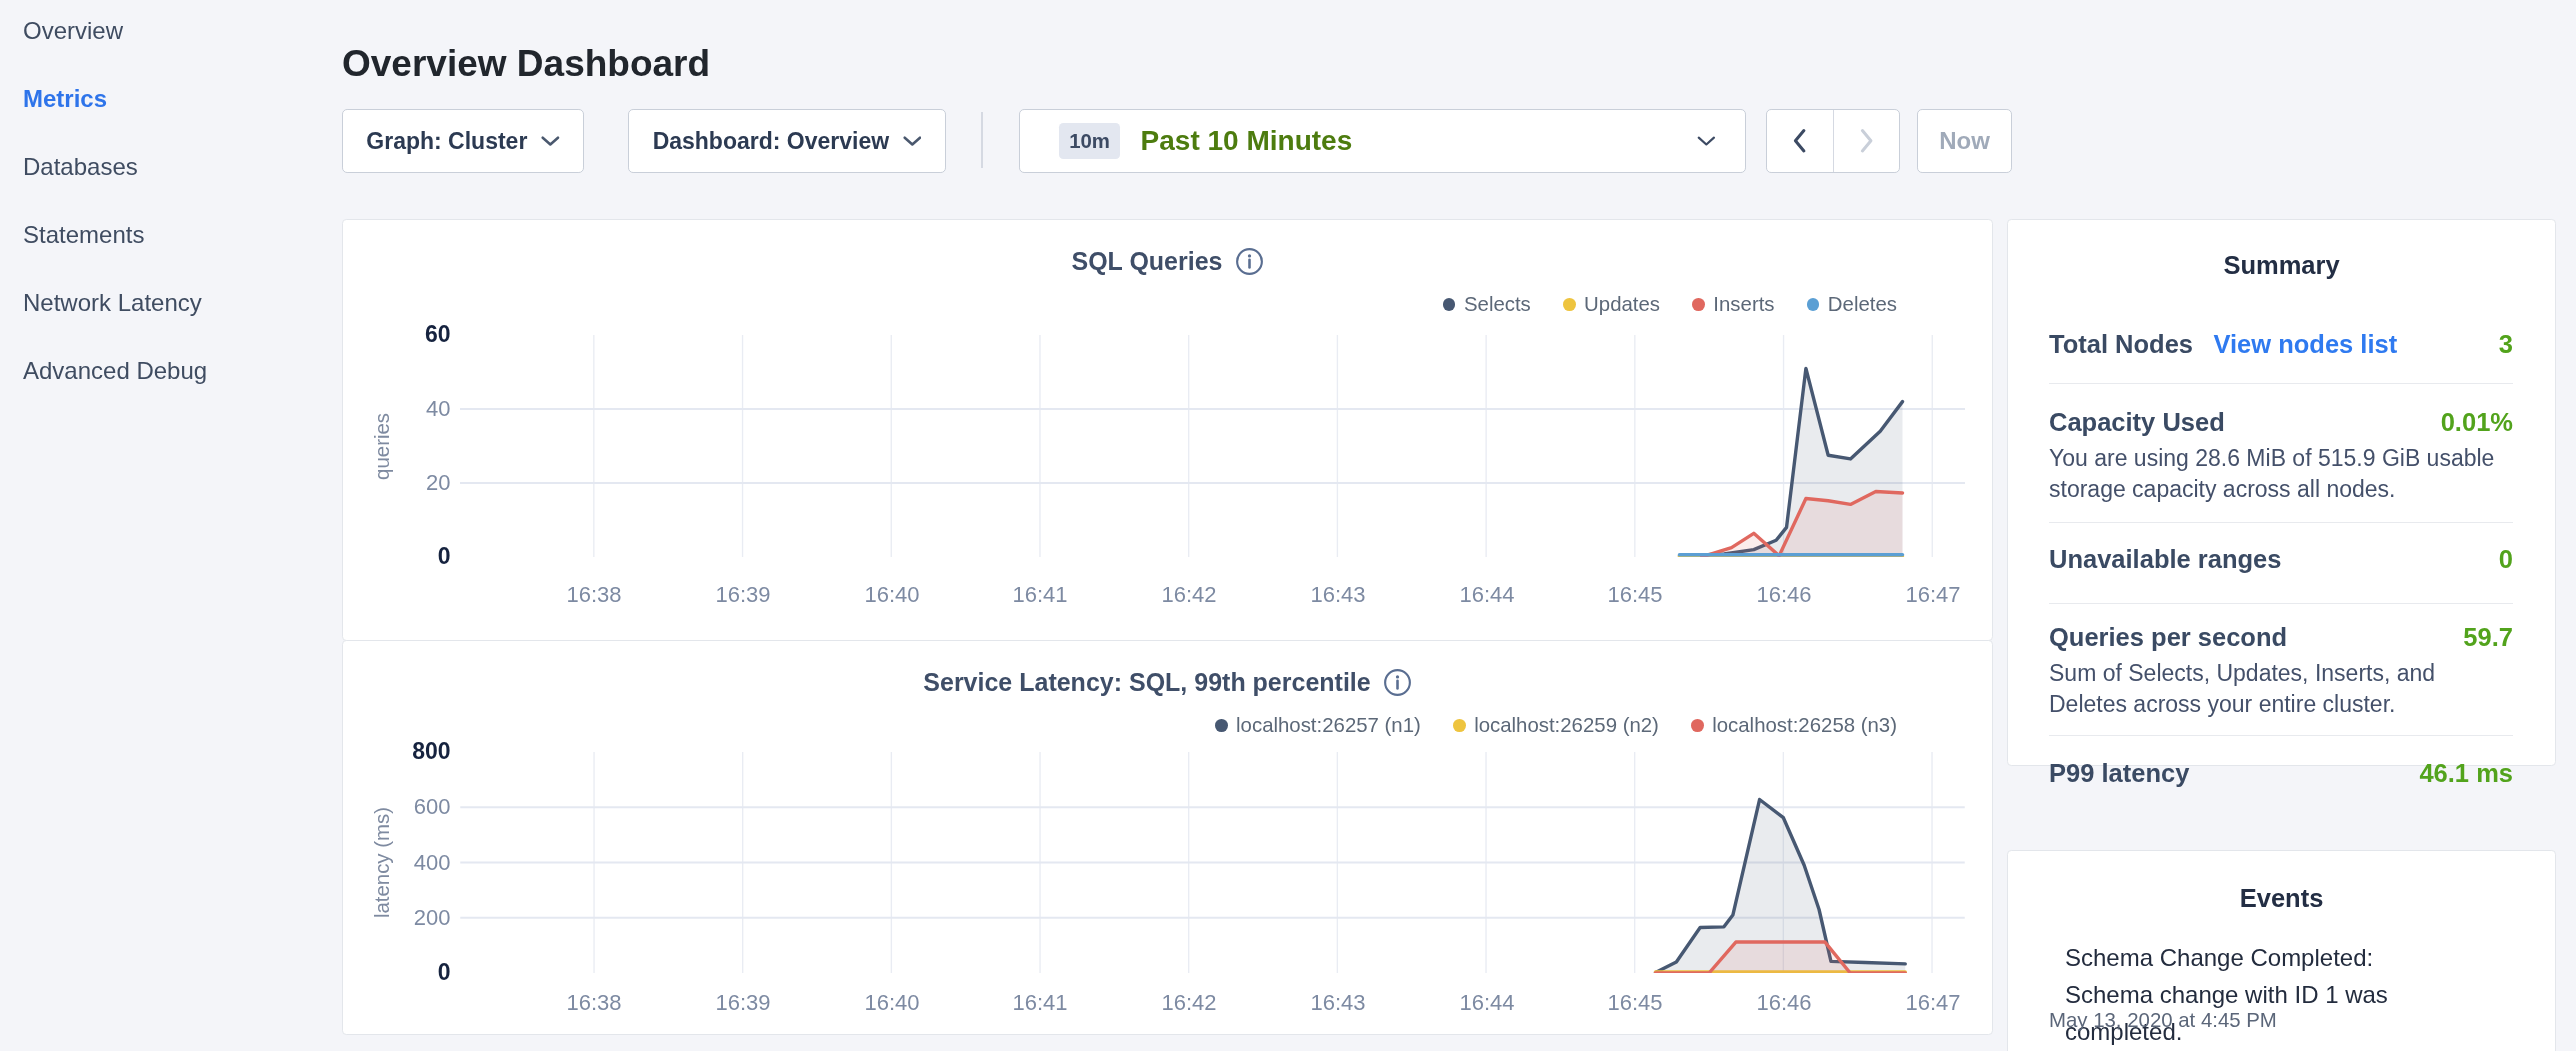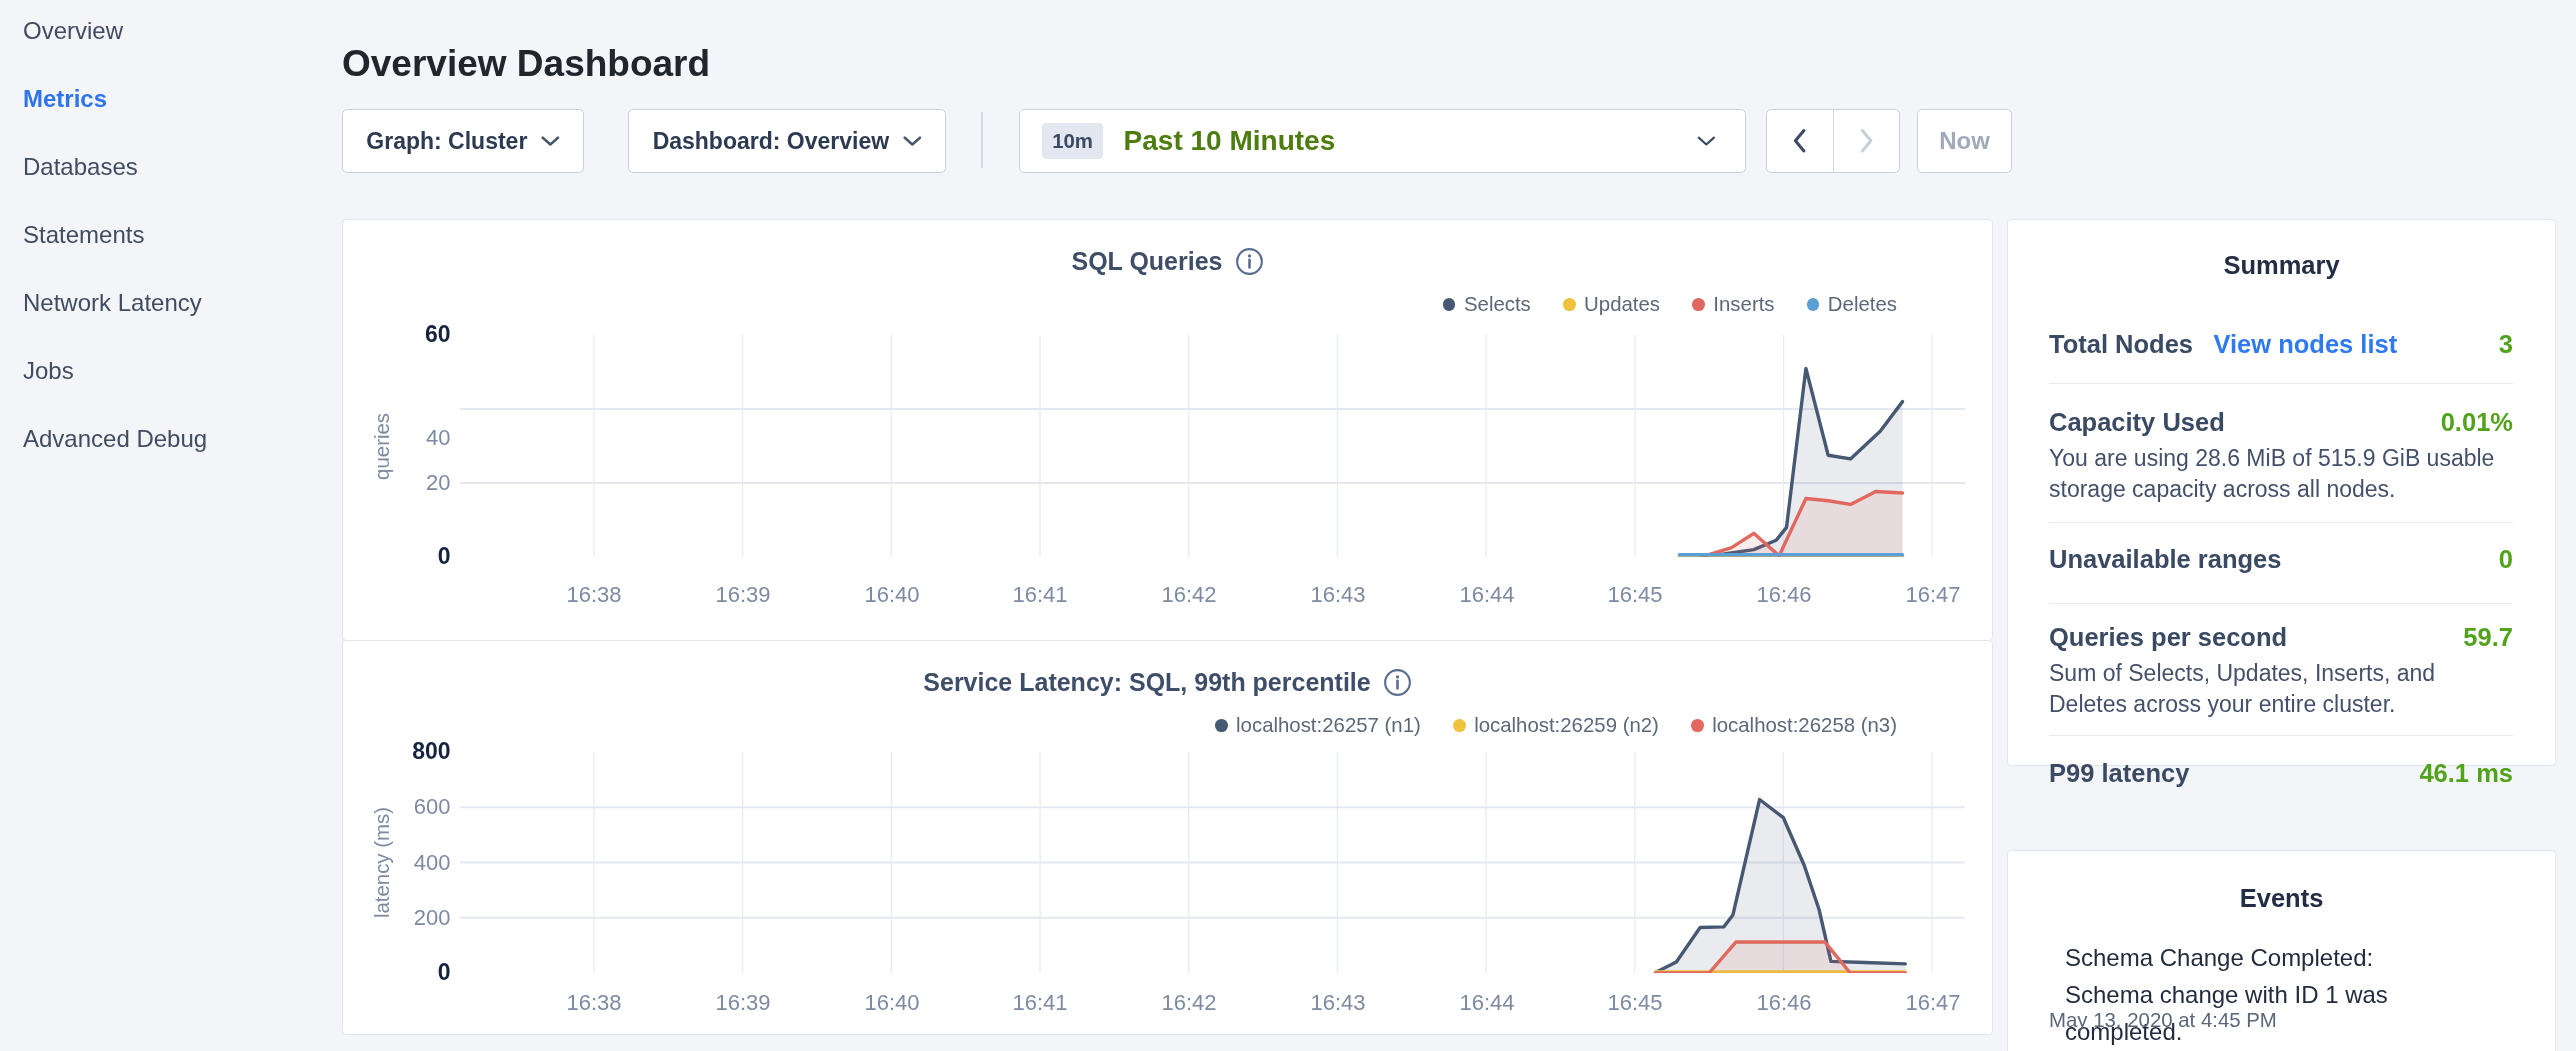--- a/index.html
+++ b/index.html
@@ -19,21 +19,21 @@
     display:flex;align-items:center;justify-content:center;gap:13.6px;box-sizing:border-box;cursor:pointer;
     font-size:23px;font-weight:700;color:#2c3a52;
   }
   .btn-graph{left:342px;width:242px;}
   .btn-dashboard{left:628px;width:318px;}
   .toolbar-divider{position:absolute;left:981px;top:112px;width:1.7px;height:56px;background:#d5d9e2;}
   .timebox{
     position:absolute;left:1019px;top:109px;width:727px;height:64px;background:#fff;border:0.9px solid #c9cfd9;
     border-radius:5.1px;box-sizing:border-box;display:flex;align-items:center;cursor:pointer;
   }
-  .timebadge{margin-left:22px;background:#e3e7f0;color:#3c4a63;font-size:20.4px;font-weight:700;
+  .timebadge{margin-left:39px;background:#e3e7f0;color:#3c4a63;font-size:20.4px;font-weight:700;
     padding:6.8px 10.2px;border-radius:4.3px;text-align:center;}
   .timelabel{margin-left:20.4px;font-size:28px;font-weight:700;color:#4d7c0f;}
   .timebox .chev{position:absolute;right:29px;}
   .pager{
     position:absolute;left:1766px;top:109px;width:134px;height:64px;background:#fff;border:0.9px solid #c9cfd9;
     border-radius:5.1px;box-sizing:border-box;display:flex;
   }
   .pager-half{flex:1;display:flex;align-items:center;justify-content:center;cursor:pointer;}
   .pager-half.prev{border-right:0.9px solid #d5d9e2;}
   .btn-now{left:1917px;width:95px;color:#a0aab9;font-size:24px;cursor:default;}
@@ -69,21 +69,20 @@
 </style>
 </head>
 <body>
 
 <nav class="sidebar">
     <div class="side-item">Overview</div>
     <div class="side-item active">Metrics</div>
     <div class="side-item">Databases</div>
     <div class="side-item">Statements</div>
     <div class="side-item">Network Latency</div>
-    <div class="side-item">Jobs</div>
     <div class="side-item">Advanced Debug</div>
   </nav>
 
 <h1 class="page-title">Overview Dashboard</h1>
 
 <div class="btn btn-graph">
   <span>Graph: Cluster</span>
   <svg width="18.7" height="11" viewBox="0 0 22 13">
     <polyline points="2,2 11,10 20,2" fill="none" stroke="#4a586e" stroke-width="3" stroke-linecap="round" stroke-linejoin="round"></polyline>
   </svg>
@@ -149,21 +148,21 @@
         <span class="legend-dot" style="background: rgb(91, 159, 212);"></span>
         <span>Deletes</span>
       </span>
     </div>
   <div class="ylabel" style="top: 115px; height: 222px;">
       <span>queries</span>
     </div>
   <div class="yticks">
       <div class="ytick strong" style="top: 323px;">0</div>
       <div class="ytick" style="top: 249px;">20</div>
-      <div class="ytick" style="top: 175px; margin-top: 29px;">40</div>
+      <div class="ytick" style="top: 175px;">40</div>
       <div class="ytick strong" style="top: 101px;">60</div>
     </div>
   <svg class="plot" viewBox="0 0 1770 261" style="left: 117px; top: 115px; width: 1505px; height: 222px;">
       <line x1="157.4" y1="0" x2="157.4" y2="261" stroke="#e9ecf3" stroke-width="1.6"></line>
       <line x1="332.3" y1="0" x2="332.3" y2="261" stroke="#e9ecf3" stroke-width="1.6"></line>
       <line x1="507.2" y1="0" x2="507.2" y2="261" stroke="#e9ecf3" stroke-width="1.6"></line>
       <line x1="682.1" y1="0" x2="682.1" y2="261" stroke="#e9ecf3" stroke-width="1.6"></line>
       <line x1="857.0" y1="0" x2="857.0" y2="261" stroke="#e9ecf3" stroke-width="1.6"></line>
       <line x1="1031.9" y1="0" x2="1031.9" y2="261" stroke="#e9ecf3" stroke-width="1.6"></line>
       <line x1="1206.8" y1="0" x2="1206.8" y2="261" stroke="#e9ecf3" stroke-width="1.6"></line>

